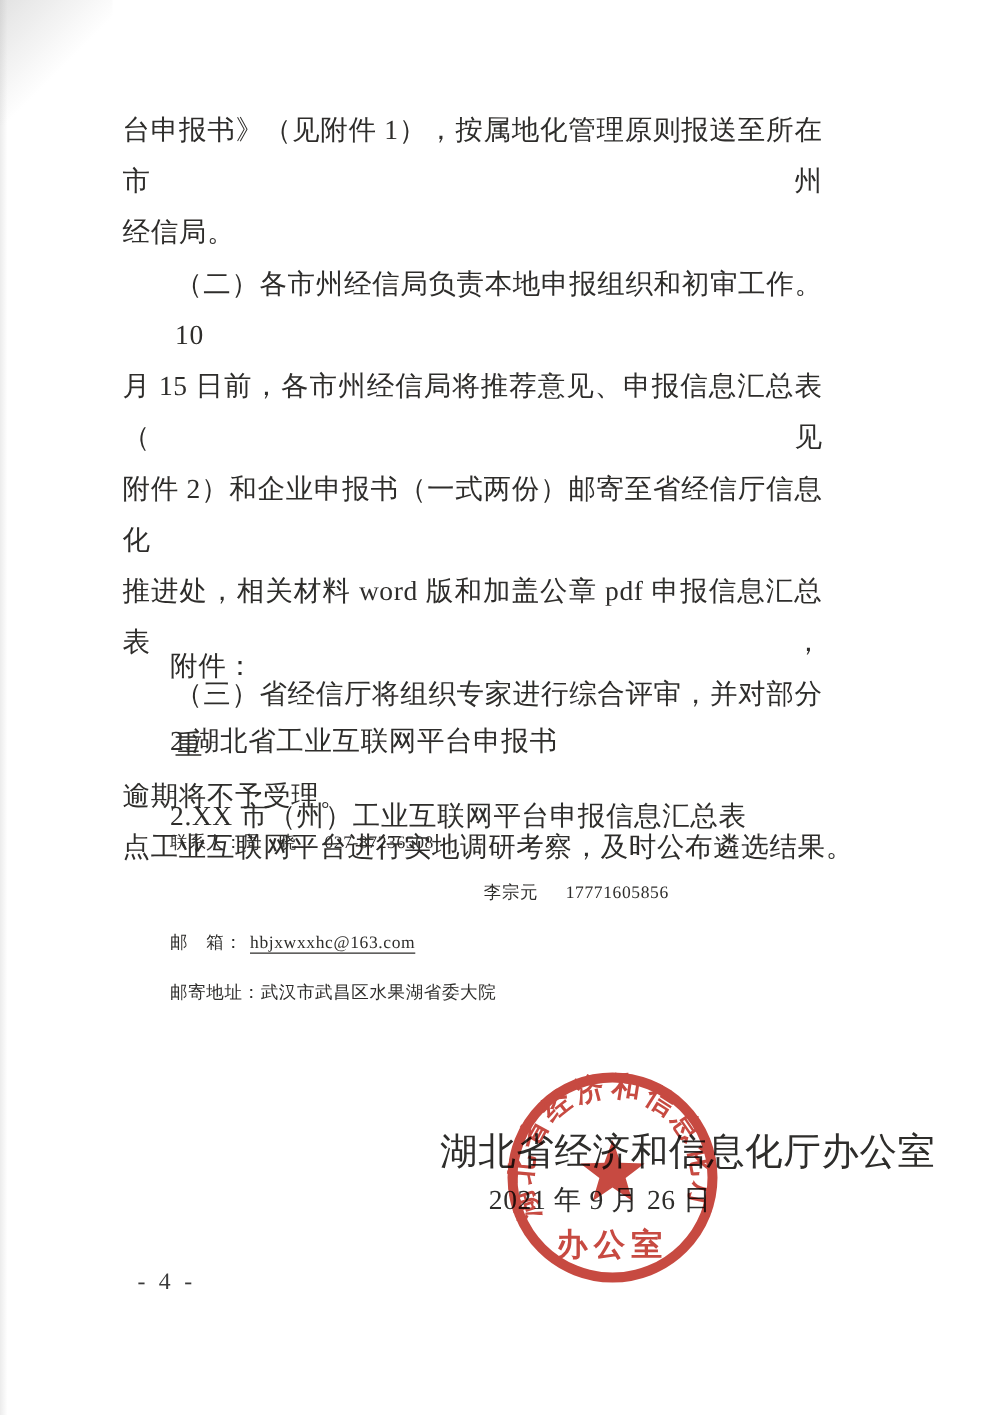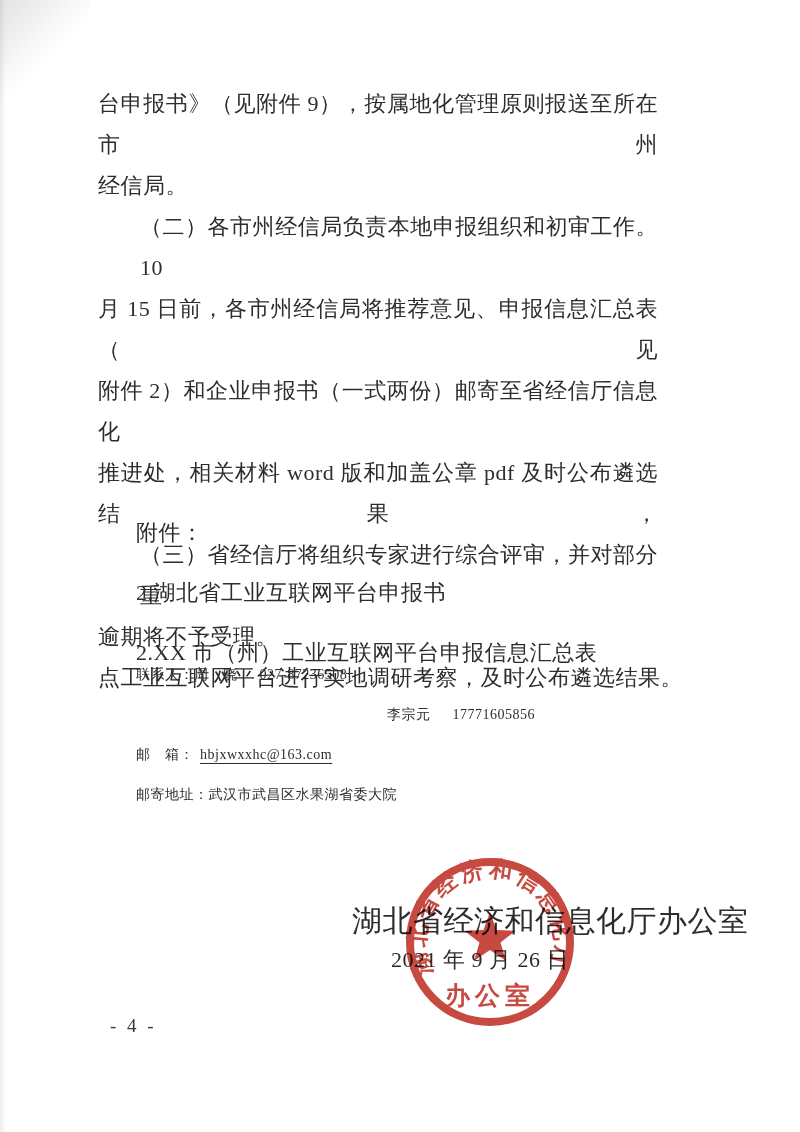--- a/index.html
+++ b/index.html
@@ -76,26 +76,26 @@
 </style>
 </head>
 <body>
 
 <div class="page">
 
   <div class="corner-smudge"></div>
   <div class="edge-smudge"></div>
 
   <div class="doc-body">
-    <div class="line fill">台申报书》（见附件 9），按属地化管理原则报送至所在市州</div>
+    <div class="line fill">台申报书》（见附件 1），按属地化管理原则报送至所在市州</div>
     <div class="line">经信局。</div>
     <div class="line ind fill">（二）各市州经信局负责本地申报组织和初审工作。10</div>
     <div class="line fill">月 15 日前，各市州经信局将推荐意见、申报信息汇总表（见</div>
     <div class="line fill">附件 2）和企业申报书（一式两份）邮寄至省经信厅信息化</div>
-    <div class="line fill">推进处，相关材料 word 版和加盖公章 pdf 及时公布遴选结果，</div>
+    <div class="line fill">推进处，相关材料 word 版和加盖公章 pdf 申报信息汇总表，</div>
     <div class="line ind fill">（三）省经信厅将组织专家进行综合评审，并对部分重</div>
     <div class="line">逾期将不予受理。</div>
     <div class="line">点工业互联网平台进行实地调研考察，及时公布遴选结果。</div>
   </div>
 
   <div class="attachments">
     <div class="line">附件：</div>
     <div class="line">2.湖北省工业互联网平台申报书</div>
     <div class="line">2.XX 市（州）工业互联网平台申报信息汇总表</div>
   </div>

